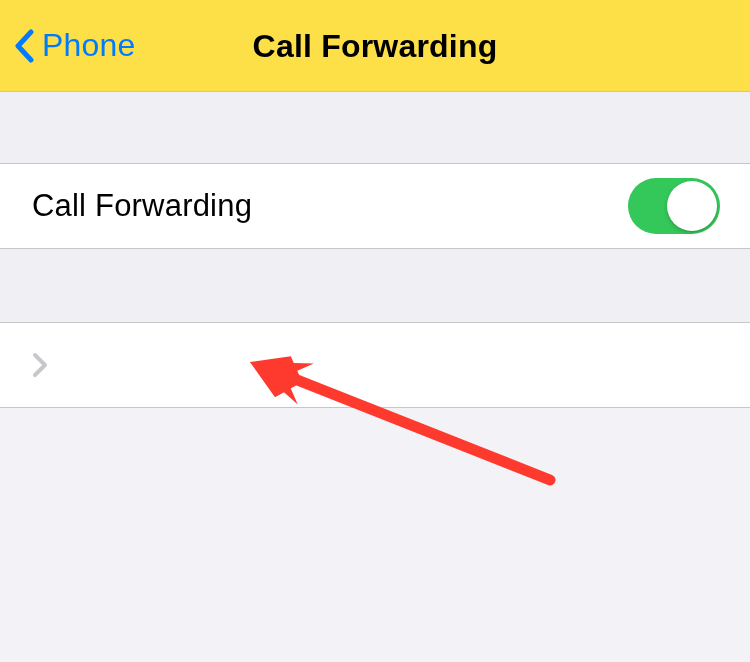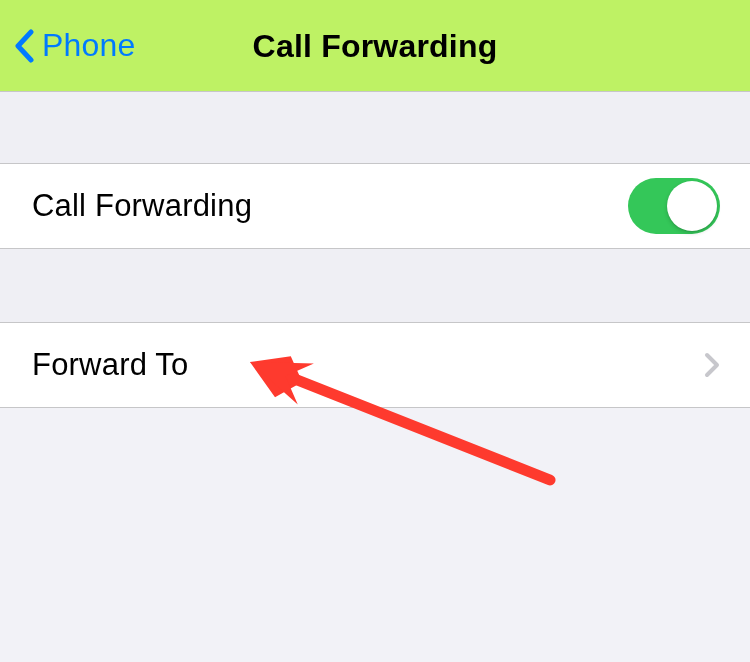--- a/index.html
+++ b/index.html
@@ -11,21 +11,21 @@
     body {
       font-family: -apple-system, BlinkMacSystemFont, "SF Pro Text", "Helvetica Neue", Arial, sans-serif;
       background: #f2f2f7;
       width: 750px;
       height: 662px;
       position: relative;
       overflow: hidden;
     }
     .nav-bar {
       height: 92px;
-      background: #bef264;
+      background: #fde047;
       border-bottom: 1px solid #c6c6c8;
       display: flex;
       align-items: center;
       position: relative;
     }
     .back-button {
       display: flex;
       align-items: center;
       position: absolute;
       left: 12px;
@@ -138,21 +138,20 @@
 <div class="list-row">
   <span class="row-label">Call Forwarding</span>
   <div class="toggle">
     <div class="toggle-knob"></div>
   </div>
 </div>
 
 <div class="spacer-large"></div>
 
 <div class="list-row">
-  <span class="row-label">Forward To</span>
   <span class="disclosure">
     <svg width="16" height="26" viewBox="0 0 16 26" fill="none">
       <path d="M3 3 L13 13 L3 23" stroke="#c7c7cc" stroke-width="4" stroke-linecap="round" stroke-linejoin="round"></path>
     </svg>
   </span>
 </div>
 
 <div class="arrow-annotation">
   <svg width="360" height="180" viewBox="0 0 360 180">
     <defs>

